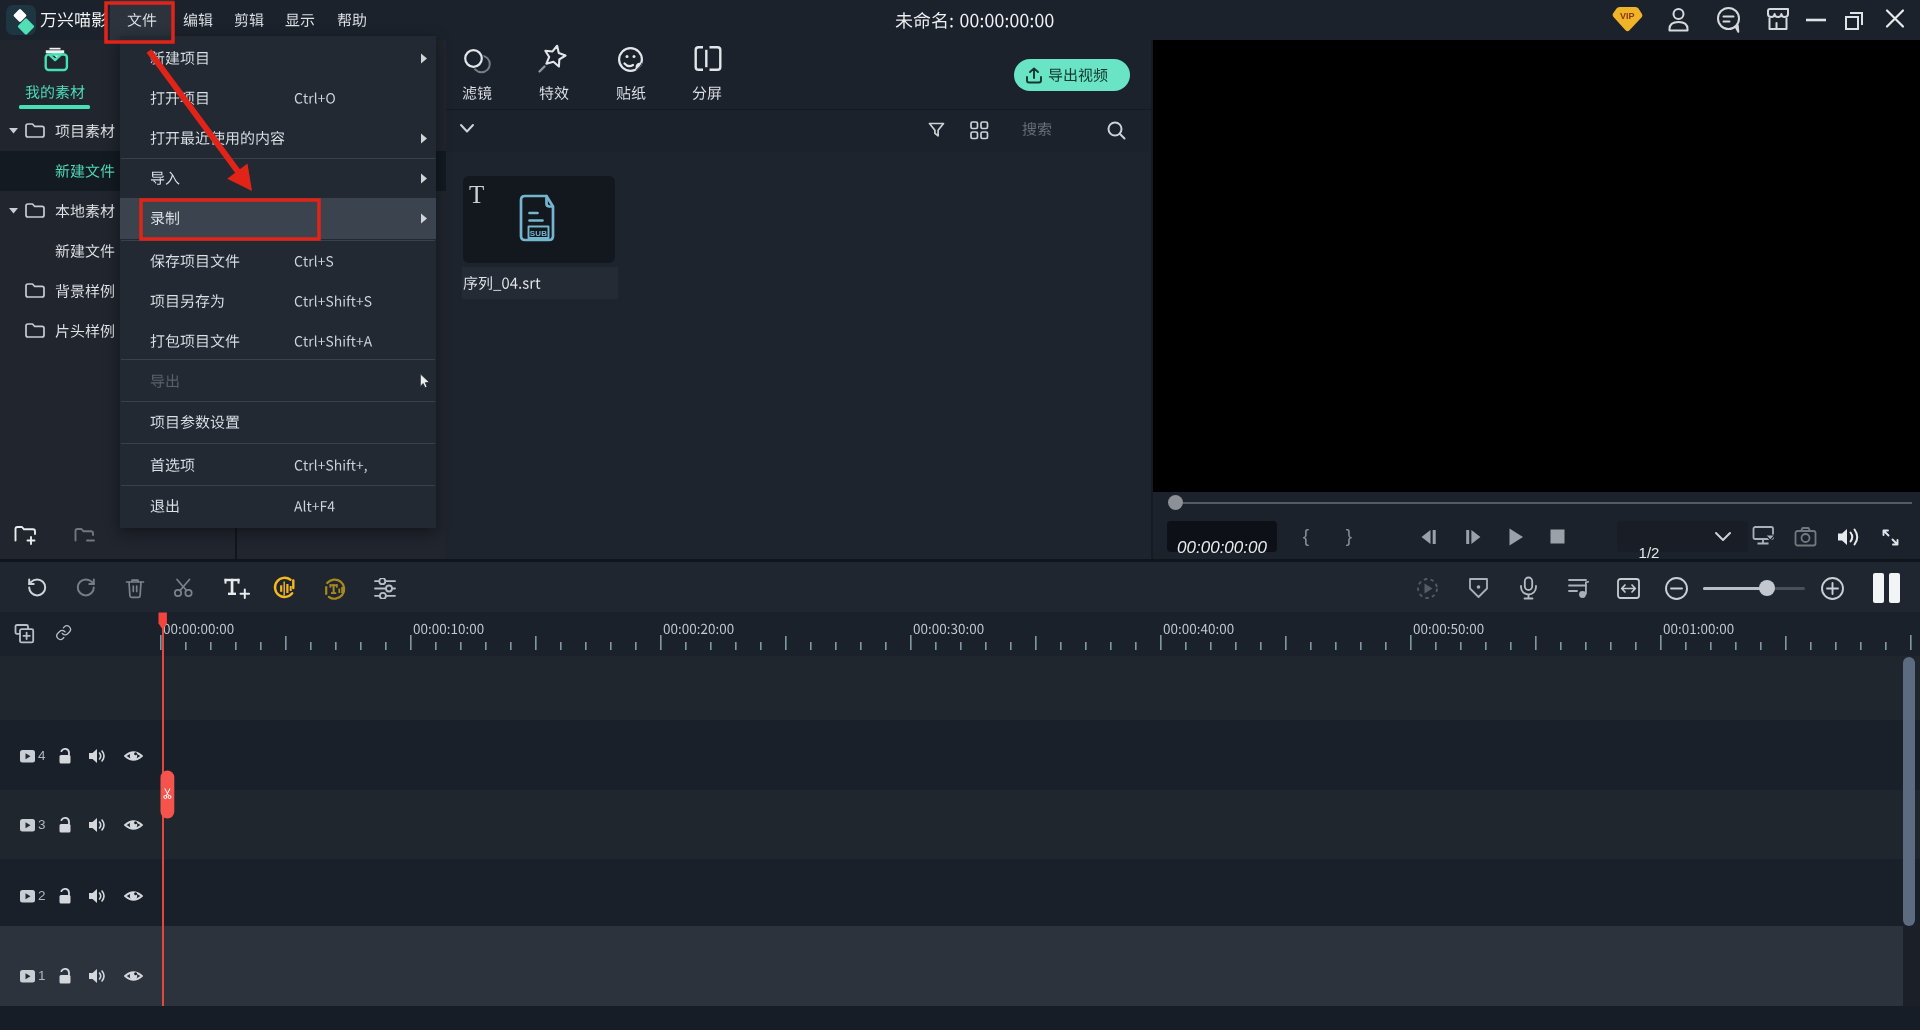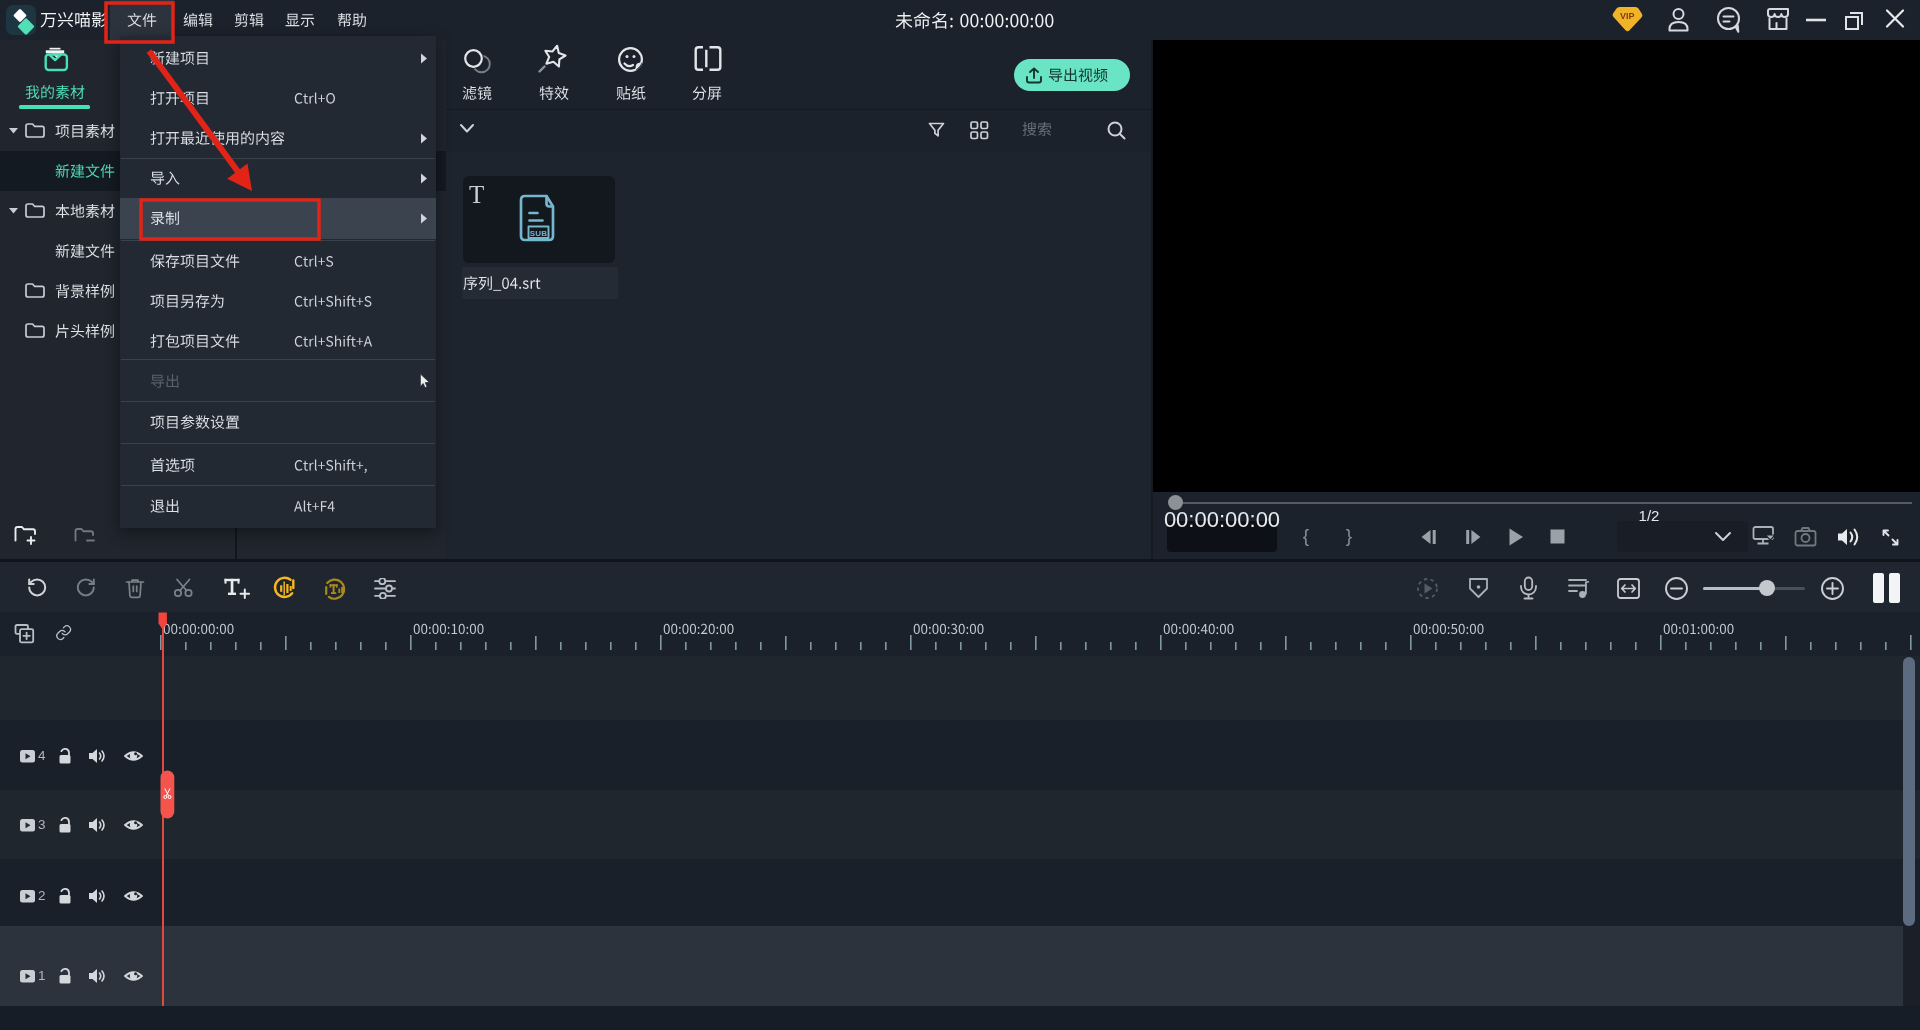--- a/index.html
+++ b/index.html
@@ -433,39 +433,39 @@
       <use href="#g34" x="3114"></use>
       <use href="#g2e" x="3669"></use>
       <use href="#g73" x="3947"></use>
       <use href="#g72" x="4415"></use>
       <use href="#g74" x="4803"></use>
     </g>
   </svg>
 <div style="position:absolute;left:1174px;top:502px;width:738px;height:2px;background:#565b62;"></div>
 <div style="position:absolute;left:1168px;top:495px;width:15px;height:15px;border-radius:50%;background:#8b9197"></div>
 <div style="position:absolute;left:1167px;top:521px;width:110px;height:31px;background:#0d1117;border-radius:4px;"></div>
-<div style="position:absolute;top:507px;font-family:'Liberation Sans', sans-serif;font-size:22px;color:#e8ecef;font-weight:400;line-height:25.5px;white-space:pre;left:1222px;transform:translateX(-50%);">00:00:00:00</div>
+<div style="position:absolute;top:535px;font-family:'Liberation Sans', sans-serif;font-size:17px;color:#e8ecef;font-weight:400;line-height:25.5px;white-space:pre;left:1222px;transform:translateX(-50%);font-style:italic;">00:00:00:00</div>
 <div style="position:absolute;top:521.8px;font-family:'Liberation Sans', sans-serif;font-size:19px;color:#878e95;font-weight:400;line-height:28.5px;white-space:pre;left:1306px;transform:translateX(-50%);">{</div>
 <div style="position:absolute;top:521.8px;font-family:'Liberation Sans', sans-serif;font-size:19px;color:#878e95;font-weight:400;line-height:28.5px;white-space:pre;left:1349px;transform:translateX(-50%);">}</div>
 <svg style="position:absolute;left:1421px;top:529px;" width="18" height="16" viewBox="0 0 18 16">
     <path d="M9.5 1 v14 l-9-7 z" fill="#9aa1a8"></path>
     <rect x="11.7" y="1" width="3" height="14" fill="#9aa1a8"></rect>
   </svg>
 <svg style="position:absolute;left:1465px;top:529px;" width="18" height="16" viewBox="0 0 18 16">
     <rect x="1.2" y="1" width="3" height="14" fill="#9aa1a8"></rect>
     <path d="M6.4 1 v14 l9-7 z" fill="#9aa1a8"></path>
   </svg>
 <svg style="position:absolute;left:1508px;top:527px;" width="16" height="20" viewBox="0 0 16 20">
     <path d="M1.5 1.5 v17 L15 10 z" fill="#9ba1a9"></path>
   </svg>
 <svg style="position:absolute;left:1550px;top:529px;" width="16" height="16" viewBox="0 0 16 16">
     <rect width="14" height="14" x="0.5" y="0.5" fill="#9ba1a9"></rect>
   </svg>
 <div style="position:absolute;left:1617px;top:521px;width:131px;height:31px;background:#191e26;border-radius:4px;"></div>
-<div style="position:absolute;top:505px;font-family:'Liberation Sans', sans-serif;font-size:15px;color:#e4e8ec;font-weight:400;line-height:22.5px;white-space:pre;left:1649px;transform:translateX(-50%);">1/2</div>
+<div style="position:absolute;top:542px;font-family:'Liberation Sans', sans-serif;font-size:15px;color:#e4e8ec;font-weight:400;line-height:22.5px;white-space:pre;left:1649px;transform:translateX(-50%);">1/2</div>
 <svg style="position:absolute;left:1714px;top:531px;" width="18" height="13" viewBox="0 0 18 13">
     <path d="M2 2 l7 7 7-7" stroke="#ccd2d8" stroke-width="2" fill="none" stroke-linecap="round" stroke-linejoin="round"></path>
   </svg>
 <svg style="position:absolute;left:1752px;top:525px;" width="26" height="22" viewBox="0 0 26 22">
     <g stroke="#aab1b8" stroke-width="1.8" fill="none" stroke-linejoin="round">
       <rect x="1.5" y="2" width="19.5" height="12" rx="1.8"></rect>
       <path d="M11 14 v4 M5.5 18.5 h11"></path>
     </g>
     <path d="M13.5 10 h9.5 l-4.7 5.2 z" fill="#aab1b8" stroke="#1c222b" stroke-width="1.2"></path>
   </svg>

